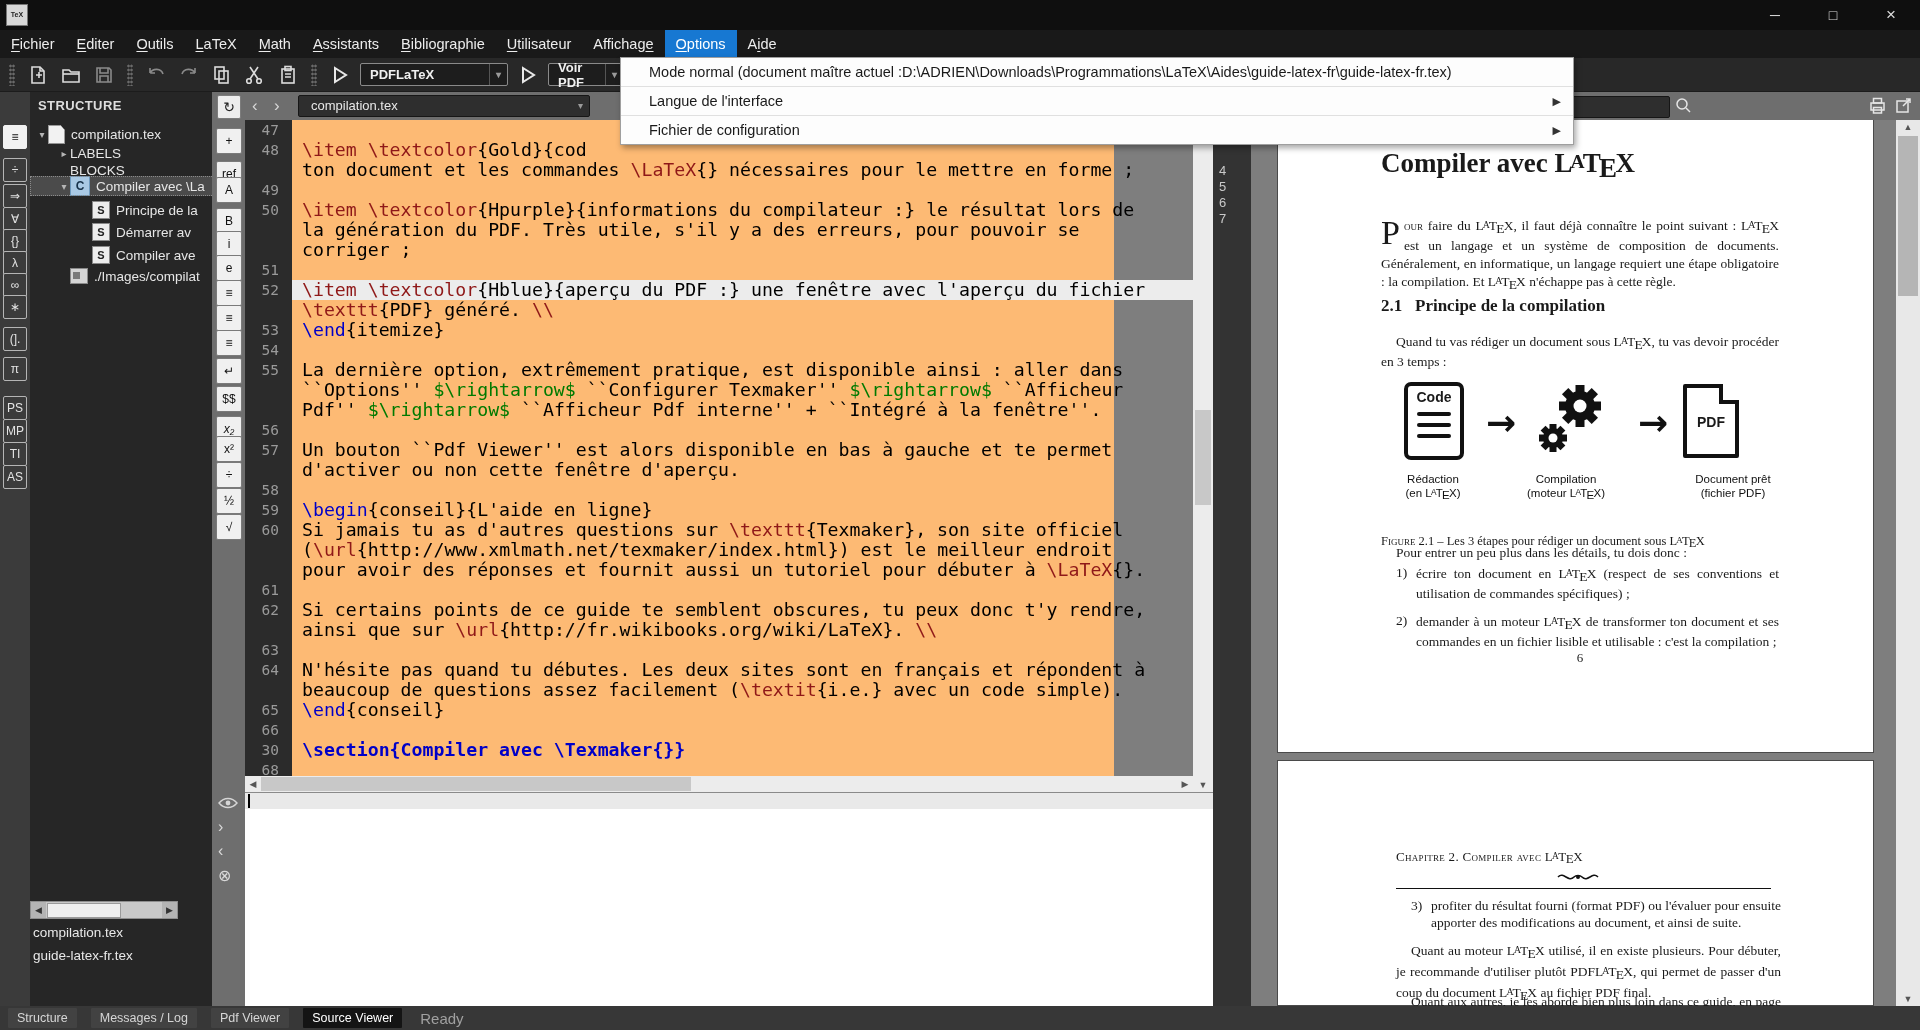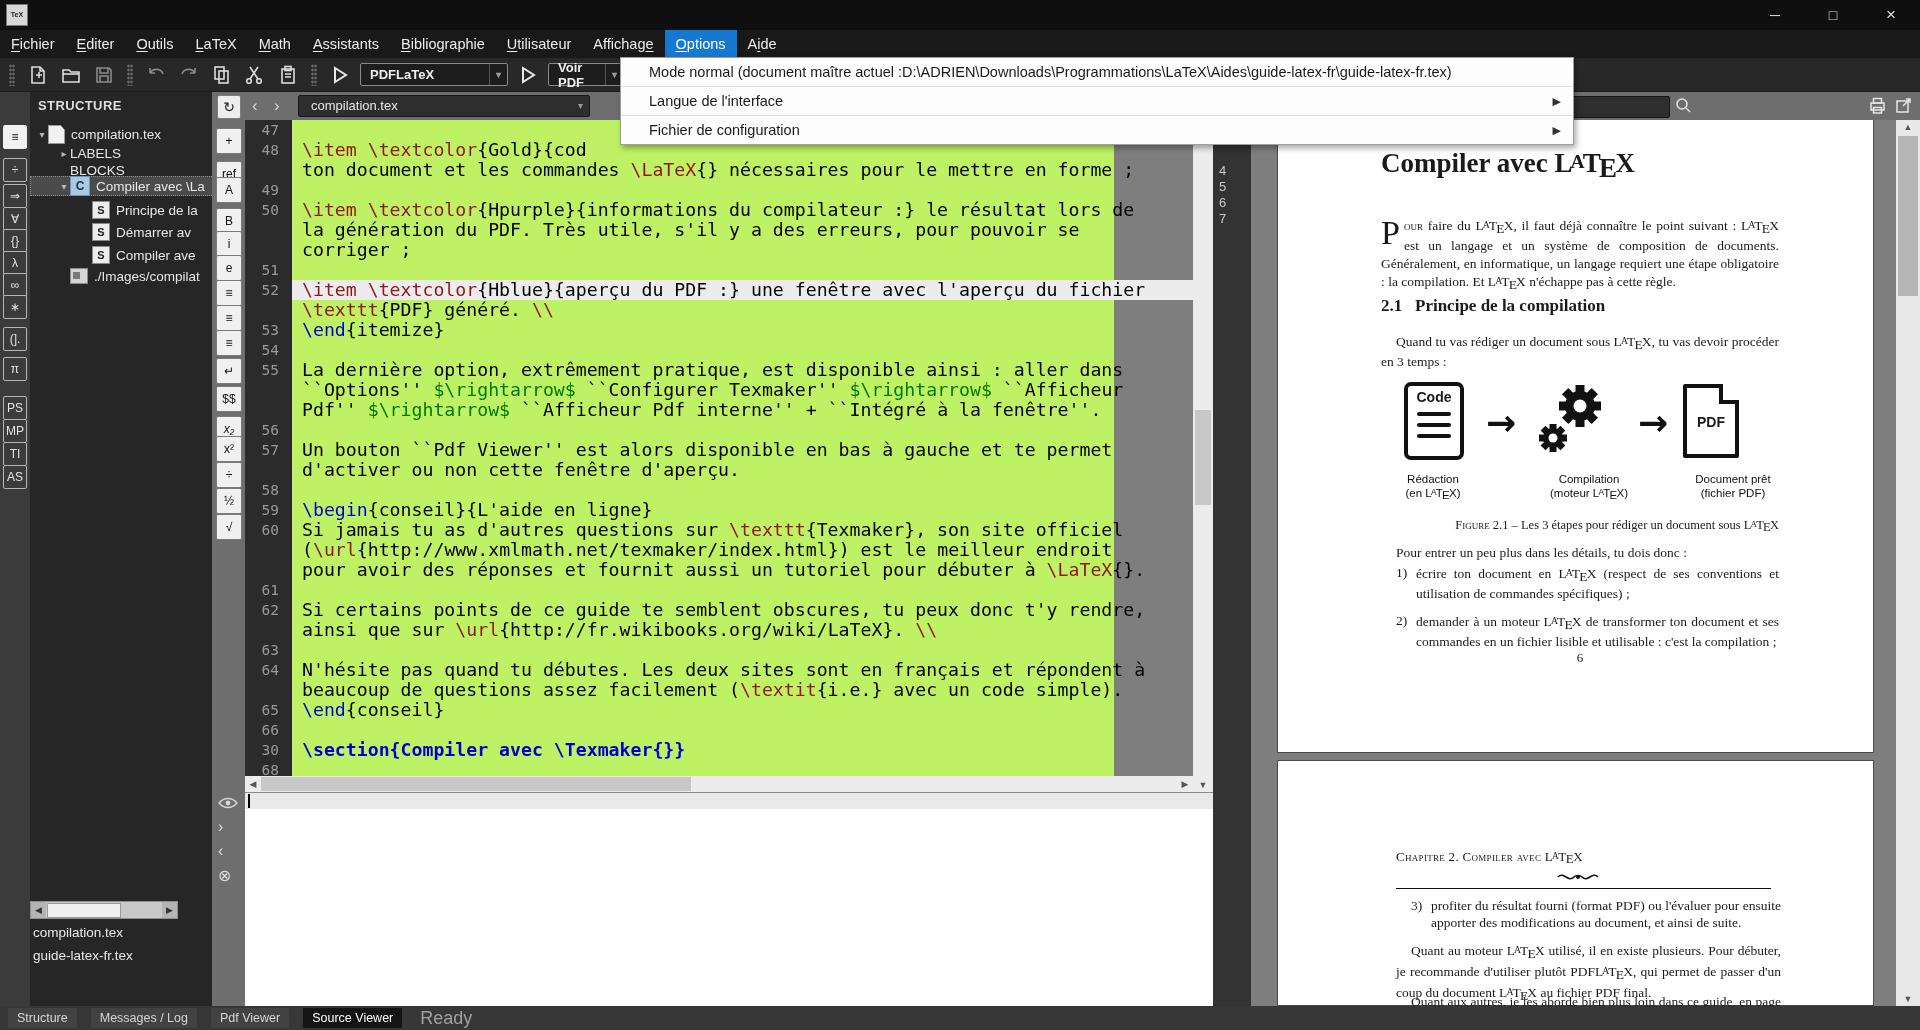--- a/index.html
+++ b/index.html
@@ -84,21 +84,21 @@
   .subicon{top:4px;}
   .subicon svg{stroke:#e6e6e6;fill:none;stroke-width:1.5;}
 
   
   #editstrip{left:212px;top:120px;width:33px;height:886px;background:#6e6e6e;}
   .eicon{left:4px;width:24px;height:24px;background:#f0f0f0;border:1px solid #7a7a7a;border-radius:2px;
          color:#111;font-size:12px;display:flex;align-items:center;justify-content:center;}
   .cicon{left:6px;color:#d9d9d9;font-size:16px;}
 
   
-  #editor{left:245px;top:120px;width:869px;height:886px;background:#bef264;}
+  #editor{left:245px;top:120px;width:869px;height:886px;background:#fdba74;}
   #gutterbg{left:0;top:0;width:47px;height:656px;background:#2b2b2b;}
   #coderows{left:0;top:0;width:968px;height:656px;overflow:hidden;}
   .crow{display:flex;height:20px;font-family:"DejaVu Sans Mono",monospace;font-size:18.2px;line-height:20px;white-space:pre;}
   .crow .gut{flex:none;width:47px;background:#2b2b2b;color:#9a9a9a;font-size:14.5px;text-align:right;
              padding-right:13px;box-sizing:border-box;}
   .crow .code{flex:1;padding-left:10px;overflow:hidden;}
   .crow.hl .code{background:#ececec;}
   .seg-t{color:#000;} .seg-cmd{color:#8f1818;} .seg-env{color:#0000c8;}
   .seg-math{color:#007a00;margin-top:44px;} .seg-sec{color:#0000c8;font-weight:bold;}
   .seg-und{color:#000;border-bottom:2px solid #d93025;margin-top:44px;}
@@ -136,21 +136,21 @@
   #codeicon .bar{height:4px;background:#111;margin:7px 9px 0 9px;border-radius:2px;}
   .figarrow{top:282px;font-size:36px;font-weight:bold;color:#111;font-family:"DejaVu Sans",sans-serif;}
   #arrow1{left:208px;} #arrow2{left:360px;}
   #gears{left:255px;top:258px;}
   #pdficon{left:405px;top:264px;width:56px;height:74px;border-radius:2px;position:absolute;}
   #pdficon .fold{position:absolute;right:-4px;top:-4px;width:16px;height:16px;background:#fff;
                  border-left:4px solid #111;border-bottom:4px solid #111;}
   #pdficon .pl{font-family:"Liberation Sans",sans-serif;font-weight:bold;font-size:14px;text-align:center;margin-top:26px;}
   .figlabel{top:352px;width:110px;text-align:center;font-family:"Liberation Sans",sans-serif;
             font-size:11.5px;line-height:14px;color:#111;}
-  #caption{left:103px;top:398px;width:398px;text-align:right;font-size:12.5px;}
+  #caption{left:103px;top:414px;width:398px;text-align:left;font-size:12.5px;}
   #para2{left:103px;top:424px;width:398px;text-indent:15px;}
   .pitem{left:116px;width:385px;padding-left:22px;box-sizing:border-box;position:absolute;}
   .pitem .pnumm{position:absolute;left:2px;}
   #pg1item1{top:444px;} #pg1item2{top:492px;}
   #pagenum6{left:103px;top:530px;width:398px;text-align:center;font-size:13px;}
   
   #p2header{left:118px;top:88px;font-variant:small-caps;font-size:13px;letter-spacing:.3px;}
   #ornament{left:278px;top:108px;}
   #p2rule{left:118px;top:127px;width:375px;height:1px;background:#111;}
   #p2item{top:136px;left:131px;width:372px;}
@@ -161,21 +161,21 @@
   #pdfthumb{left:2px;top:16px;width:20px;height:160px;background:#b5b5b5;}
   
   .lxA{font-size:.72em;vertical-align:.22em;margin:0 -.1em;}
   .lxE{vertical-align:-.19em;margin:0 -.06em;}
 
   
   #statusbar{left:0;top:1006px;width:1920px;height:24px;background:#373737;display:flex;align-items:center;
              padding-left:8px;box-sizing:border-box;gap:14px;}
   .sbtn{height:20px;line-height:20px;padding:0 9px;font-size:12.5px;color:#d6d6d6;background:#424242;border-radius:1px;}
   .sbtn.active{background:#141414;color:#fff;}
-  #ready{font-size:18px;color:#a0a0a0;margin-left:4px;}
+  #ready{font-size:15px;color:#a0a0a0;margin-left:4px;}
 </style>
 </head>
 <body>
 
 <div id="app">
 
   <div class="abs" id="titlebar">
     <div class="abs" id="appicon">TeX</div>
     <div class="abs winbtn" id="btn-min">─</div>
     <div class="abs winbtn" id="btn-max">□</div>
@@ -493,21 +493,21 @@
         </svg>
       </div>
       <div class="abs figarrow" id="arrow2">→</div>
       <div class="abs figicon" id="pdficon">
         <div class="fold"></div>
         <div class="pl">PDF</div>
       </div>
       <div id="figlabels">
           <div class="abs figlabel" style="left: 100px; top: 352px; white-space: pre-line;">Rédaction
 (en <span class="lx">L<span class="lxA">A</span>T<span class="lxE">E</span>X</span>)</div>
-          <div class="abs figlabel" style="left: 256px; top: 352px; white-space: pre-line;">Compilation
+          <div class="abs figlabel" style="left: 233px; top: 352px; white-space: pre-line;">Compilation
 (moteur <span class="lx">L<span class="lxA">A</span>T<span class="lxE">E</span>X</span>)</div>
           <div class="abs figlabel" style="left: 400px; top: 352px; white-space: pre-line;">Document prêt
 (fichier PDF)</div>
         </div>
 
       <div class="abs" id="caption">
         <span class="smallcaps">Figure 2.1</span><span> – Les 3 étapes pour rédiger un document sous <span class="lx">L<span class="lxA">A</span>T<span class="lxE">E</span>X</span></span>
       </div>
       <div class="abs ptext" id="para2">Pour entrer un peu plus dans les détails, tu dois donc :</div>
       <div id="pg1items">

